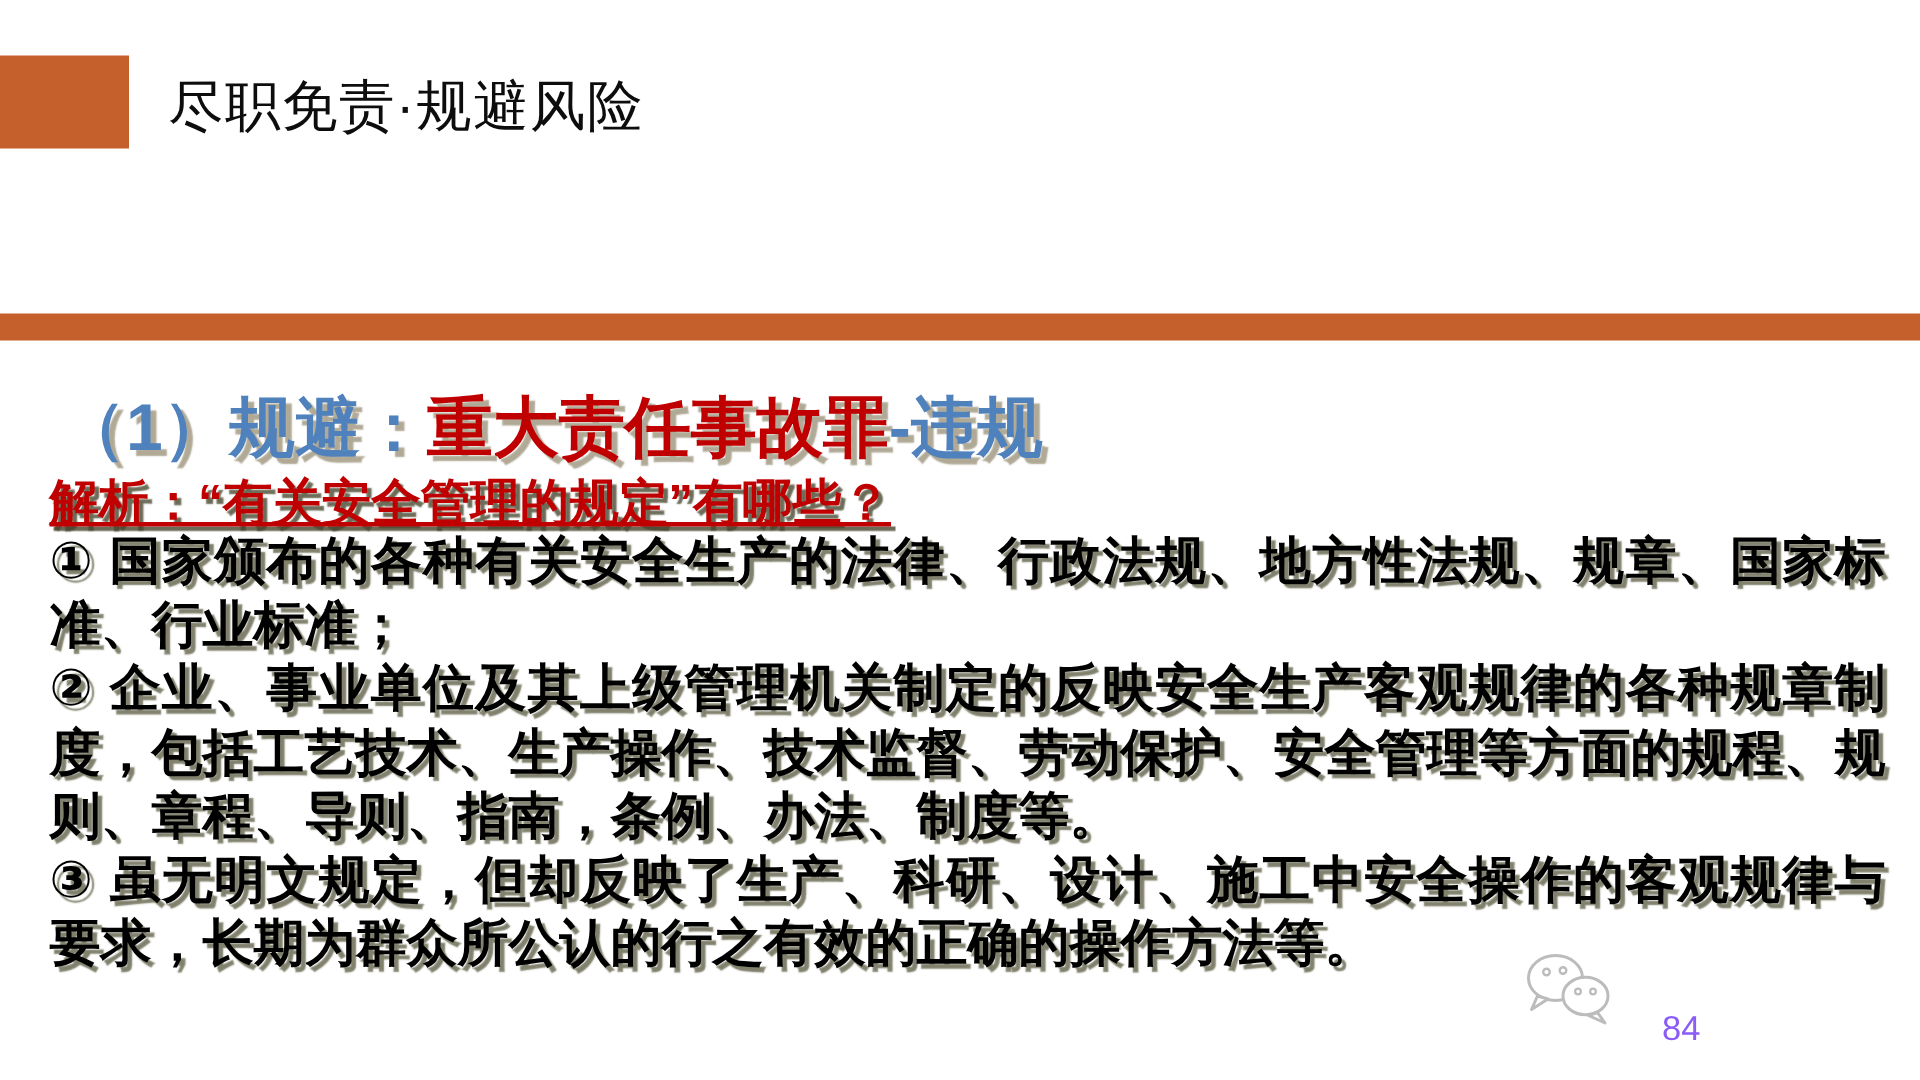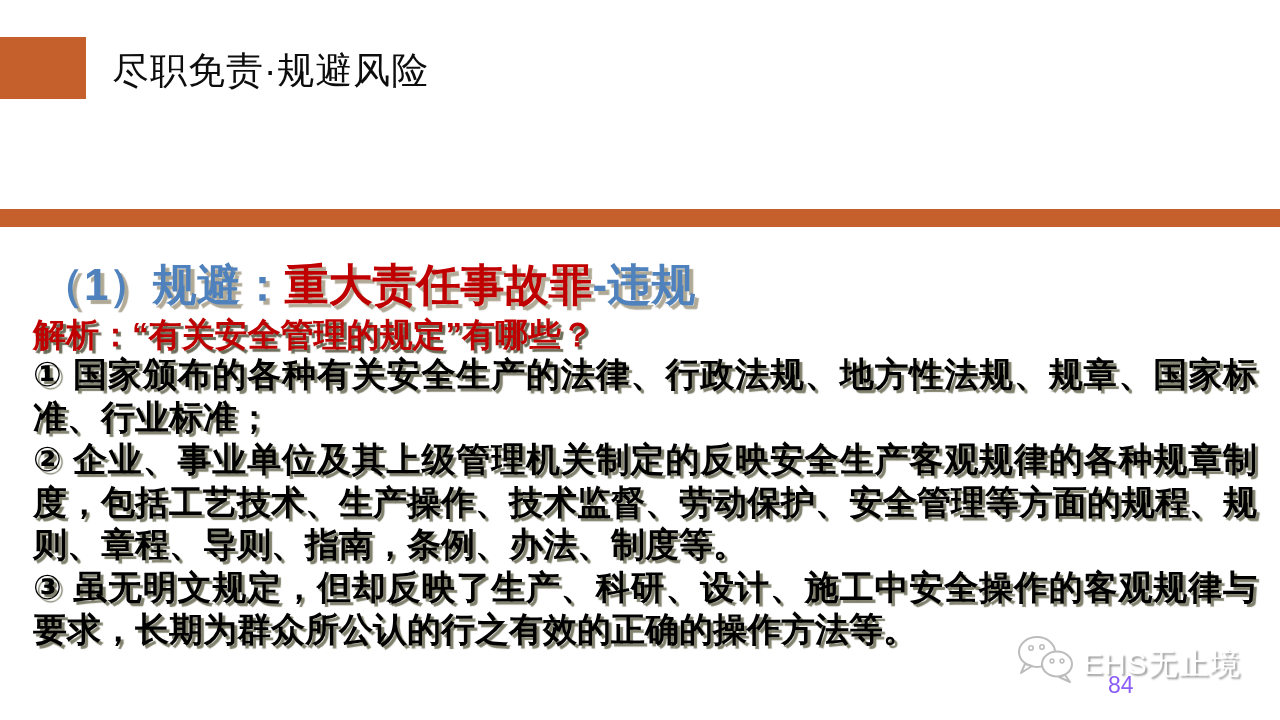--- a/index.html
+++ b/index.html
@@ -69,20 +69,21 @@
   .heading1 .h-red  { color: var(--red, #C00000); }
 
   .subheading {
     position: absolute;
     left: 33px; top: 313px;
     font-size: 33px;
     font-weight: 800;
     color: var(--red, #C00000);
     white-space: nowrap;
     text-shadow: 3px 3px 1px rgba(70,70,45,0.8);
+    text-decoration: underline;
   }
 
   
   .body-text {
     position: absolute;
     left: 33px; top: 353px;
     width: 1224px;
     font-size: 34px;
     font-weight: 800;
     color: #000000;
@@ -148,18 +149,17 @@
       <ellipse cx="22" cy="18" rx="18" ry="15" fill="#ffffff" stroke="#bcbcbc" stroke-width="2"></ellipse>
       <path d="M10 30 L6 39 L17 32 Z" fill="#ffffff" stroke="#bcbcbc" stroke-width="2" stroke-linejoin="round"></path>
       <circle cx="16" cy="14" r="2.2" fill="none" stroke="#bcbcbc" stroke-width="1.6"></circle>
       <circle cx="27" cy="13" r="2.2" fill="none" stroke="#bcbcbc" stroke-width="1.6"></circle>
 
       <ellipse cx="42" cy="30" rx="15" ry="12.5" fill="#ffffff" stroke="#bcbcbc" stroke-width="2"></ellipse>
       <path d="M50 41 L55 48 L44 43 Z" fill="#ffffff" stroke="#bcbcbc" stroke-width="2" stroke-linejoin="round"></path>
       <circle cx="37" cy="27" r="1.9" fill="none" stroke="#bcbcbc" stroke-width="1.5"></circle>
       <circle cx="47" cy="27" r="1.9" fill="none" stroke="#bcbcbc" stroke-width="1.5"></circle>
     </svg>
-    <span class="brand-name">EHS无止境</span>
   </div>
 
   <div class="page-number">84</div>
 
 </div>
 
 </body></html>

